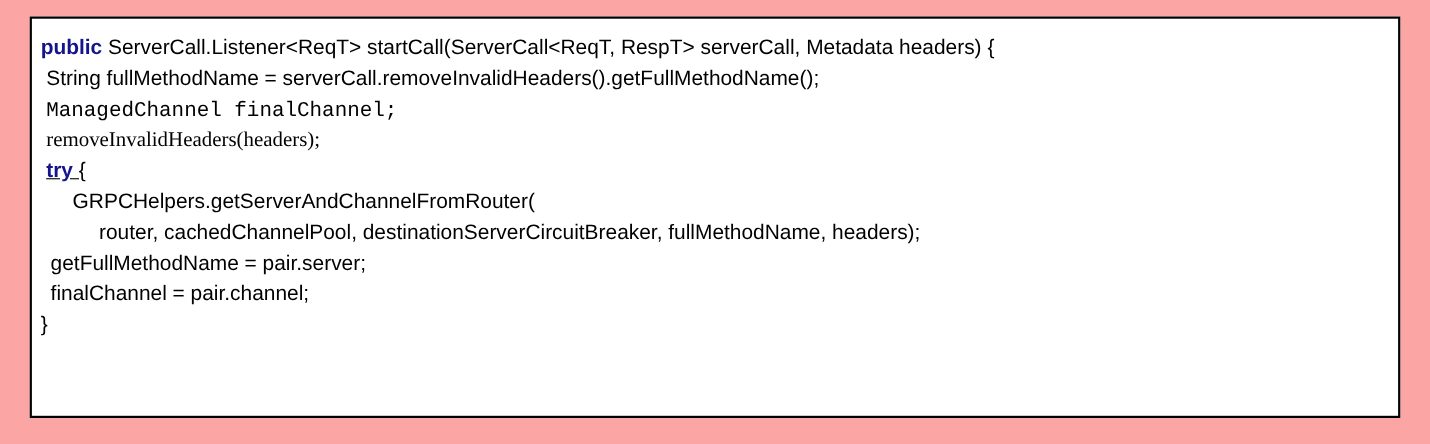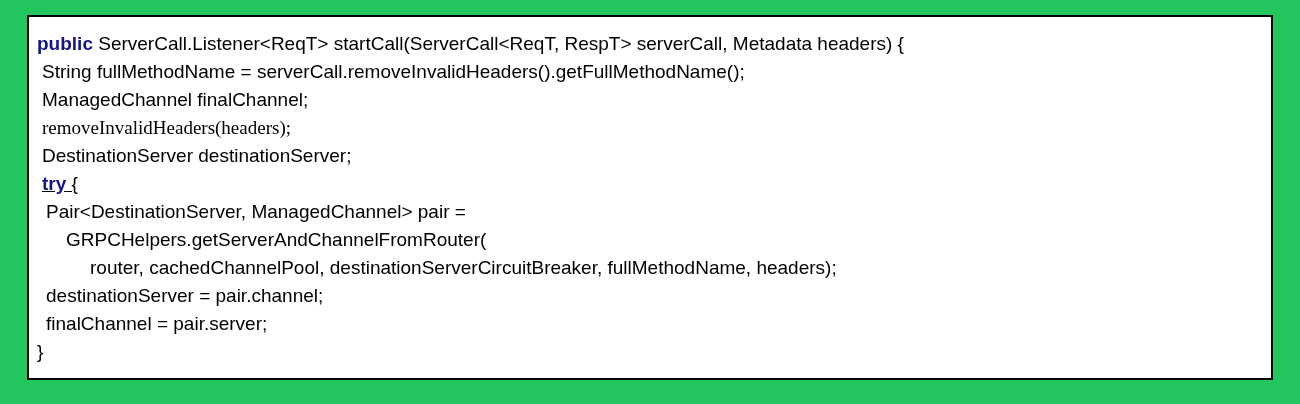--- a/index.html
+++ b/index.html
@@ -7,21 +7,21 @@
     padding: 0;
     background: #ffffff;
     width: 1300px;
     height: 404px;
     overflow: hidden;
   }
   .page {
     position: relative;
     width: 1300px;
     height: 404px;
-    background: #22c55e;
+    background: #fca5a5;
     font-family: "Liberation Sans", sans-serif;
   }
   .code-box {
     position: absolute;
     left: 27px;
     top: 15px;
     width: 1246px;
     height: 365px;
     box-sizing: border-box;
     border: 2px solid var(--border-color, #000000);
@@ -45,24 +45,22 @@
     color: var(--text-color, #000000);
   }
 </style>
 </head>
 <body>
 
 <div class="page">
   <div class="code-box">
       <div class="code-line" style="padding-left: 0px;"><span class="kw">public</span><span class="plain"> ServerCall.Listener&lt;ReqT&gt; startCall(ServerCall&lt;ReqT, RespT&gt; serverCall, Metadata headers) {</span></div>
       <div class="code-line" style="padding-left: 5px;"><span class="plain">String fullMethodName = serverCall.removeInvalidHeaders().getFullMethodName();</span></div>
-      <div class="code-line" style="padding-left: 5px;"><span class="plain">ManagedChannel finalChannel;</span></div>
+      <div class="code-line" style="padding-left: 5px; font-family: Liberation Mono, monospace;"><span class="plain">ManagedChannel finalChannel;</span></div>
       <div class="code-line" style="padding-left: 5px; font-family: Liberation Serif, serif;"><span class="plain">removeInvalidHeaders(headers);</span></div>
-      <div class="code-line" style="padding-left: 5px;"><span class="plain">DestinationServer destinationServer;</span></div>
       <div class="code-line" style="padding-left: 5px; text-decoration: underline;"><span class="kw">try</span><span class="plain"> {</span></div>
-      <div class="code-line" style="padding-left: 9px;"><span class="plain">Pair&lt;DestinationServer, ManagedChannel&gt; pair =</span></div>
       <div class="code-line" style="padding-left: 29px;"><span class="plain">GRPCHelpers.getServerAndChannelFromRouter(</span></div>
       <div class="code-line" style="padding-left: 53px;"><span class="plain">router, cachedChannelPool, destinationServerCircuitBreaker, fullMethodName, headers);</span></div>
-      <div class="code-line" style="padding-left: 9px;"><span class="plain">destinationServer = pair.channel;</span></div>
-      <div class="code-line" style="padding-left: 9px;"><span class="plain">finalChannel = pair.server;</span></div>
+      <div class="code-line" style="padding-left: 9px;"><span class="plain">getFullMethodName = pair.server;</span></div>
+      <div class="code-line" style="padding-left: 9px;"><span class="plain">finalChannel = pair.channel;</span></div>
       <div class="code-line" style="padding-left: 0px;"><span class="plain">}</span></div>
     </div>
 </div>
 
 </body></html>

